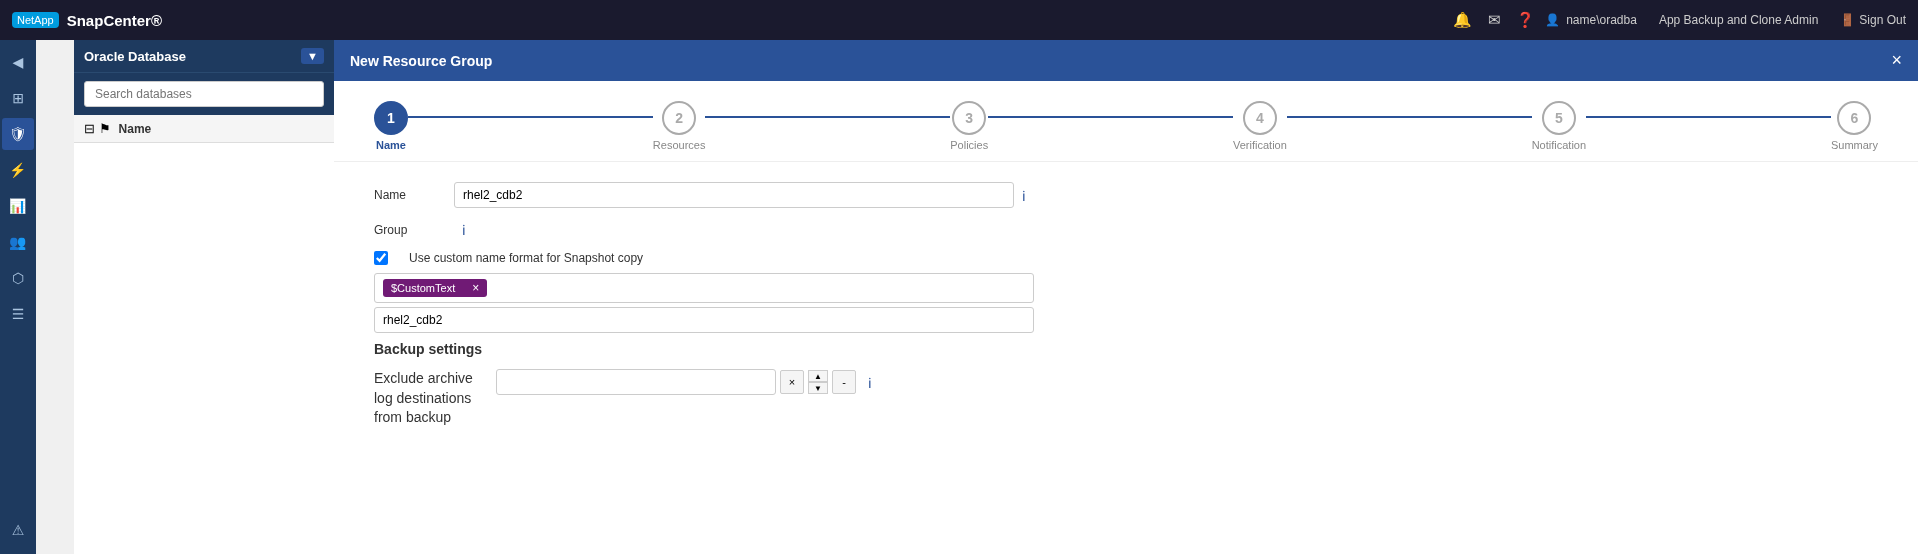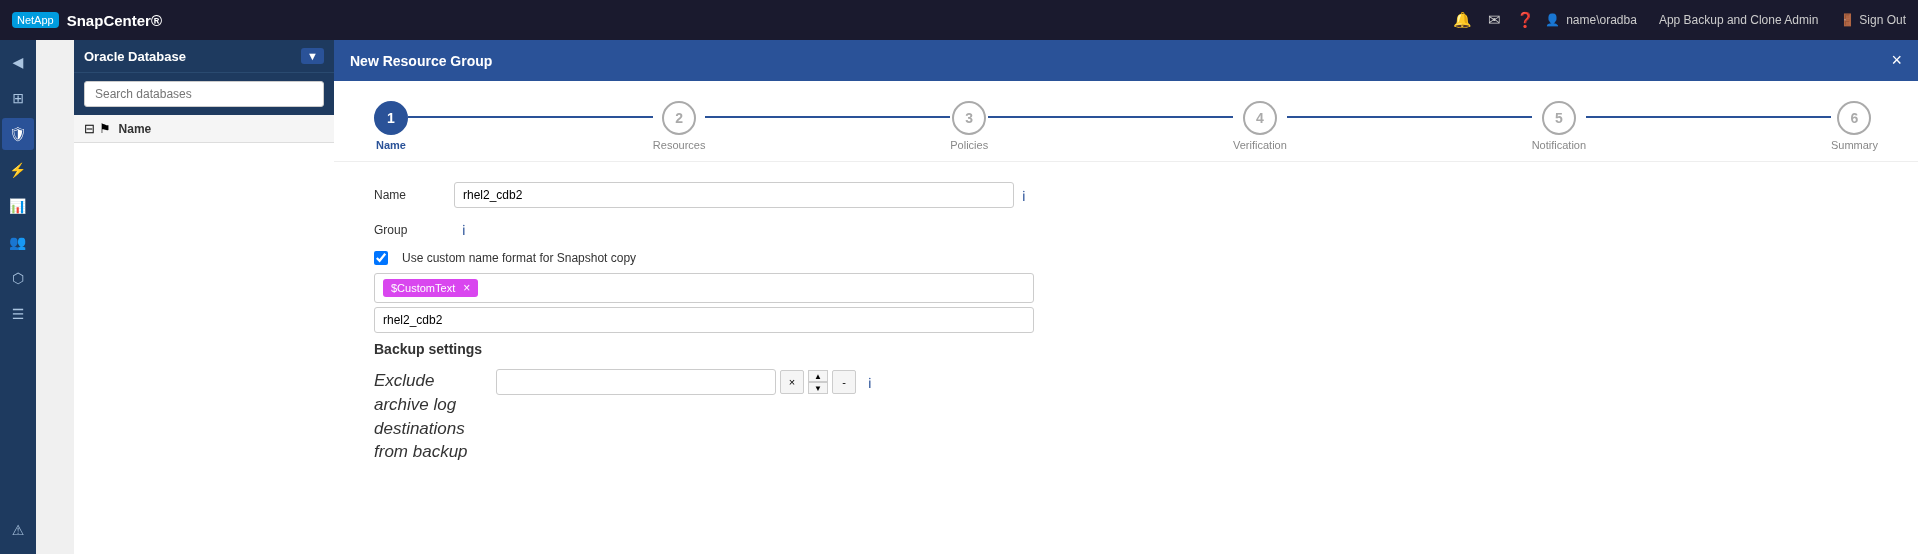--- a/index.html
+++ b/index.html
@@ -270,21 +270,21 @@
     }
     .info-icon {
       margin-left: 8px;
       color: #2a5298;
       font-size: 14px;
       cursor: pointer;
     }
     .checkbox-group {
       display: flex;
       align-items: flex-end;
-      gap: 14px;
+      gap: 21px;
       margin-bottom: 8px;
     }
     .checkbox-group input[type="checkbox"] {
       width: 14px;
       height: 14px;
     }
     .checkbox-group label {
       font-size: 12px;
       color: #333;
     }
@@ -293,28 +293,28 @@
       border-radius: 3px;
       padding: 4px 8px;
       max-width: 660px;
       display: flex;
       align-items: center;
       gap: 6px;
       flex-wrap: wrap;
       min-height: 30px;
     }
     .tag {
-      background: #d946ef;
+      background: #701a75;
       color: #fff;
       padding: 2px 8px;
       border-radius: 3px;
       font-size: 11px;
       display: flex;
       align-items: center;
-      gap: 8px;
+      gap: 17px;
     }
     .tag .remove { cursor: pointer; font-size: 12px; }
     .tag-text-input {
       border: none;
       outline: none;
       font-size: 12px;
       flex: 1;
       min-width: 40px;
     }
     .custom-name-input {
@@ -332,26 +332,25 @@
       color: #333;
       margin-bottom: 12px;
       margin-top: 8px;
     }
     .archive-group {
       display: flex;
       align-items: flex-start;
       gap: 12px;
     }
     .archive-label {
-      font-size: 17px;
+      font-size: 14px;
       color: #333;
       width: 110px;
       flex-shrink: 0;
       line-height: 1.4;
-      font-style: italic;
     }
     .archive-input-group {
       display: flex;
       align-items: center;
       gap: 4px;
     }
     .archive-input {
       width: 280px;
       padding: 5px 8px;
       border: 1px solid #ccc;

